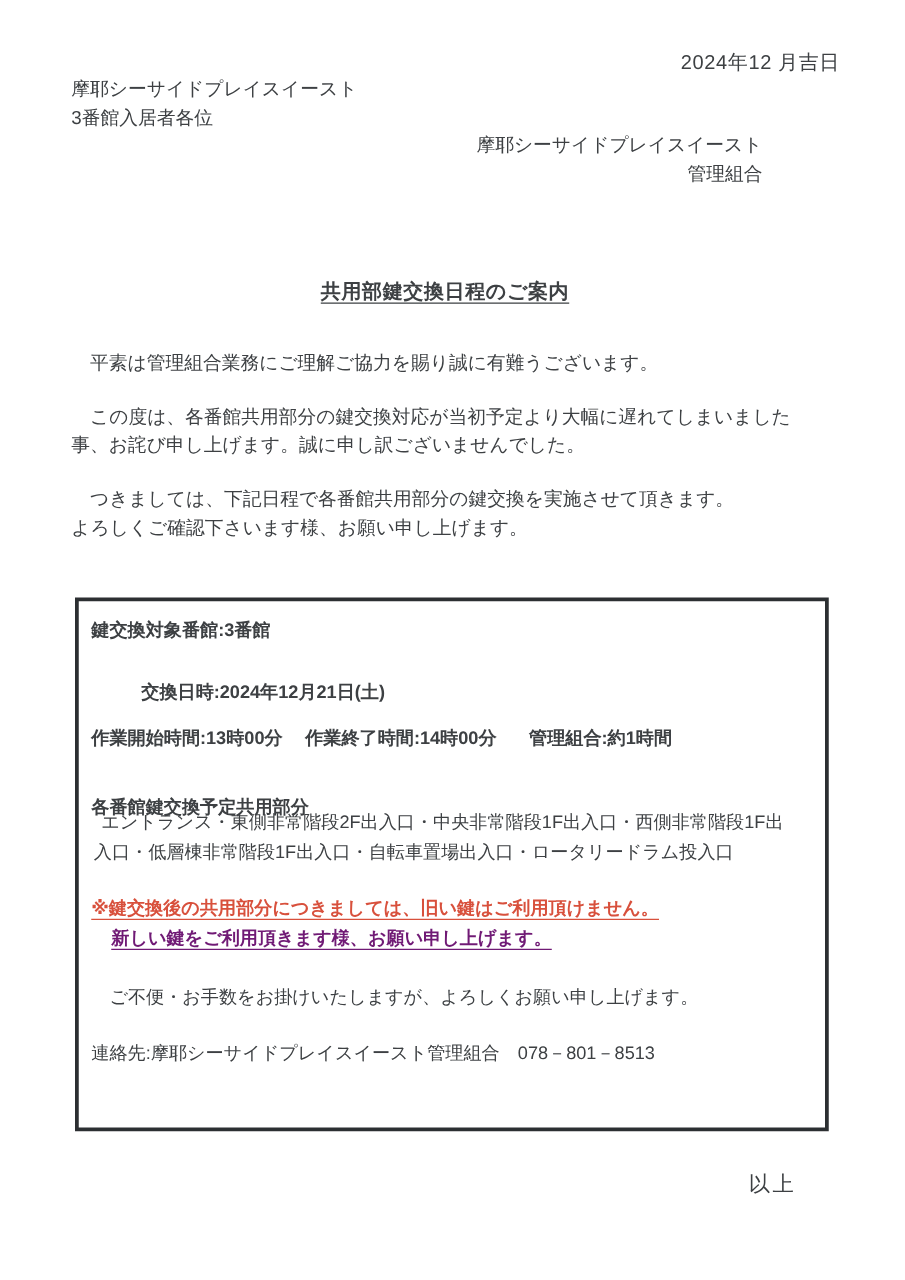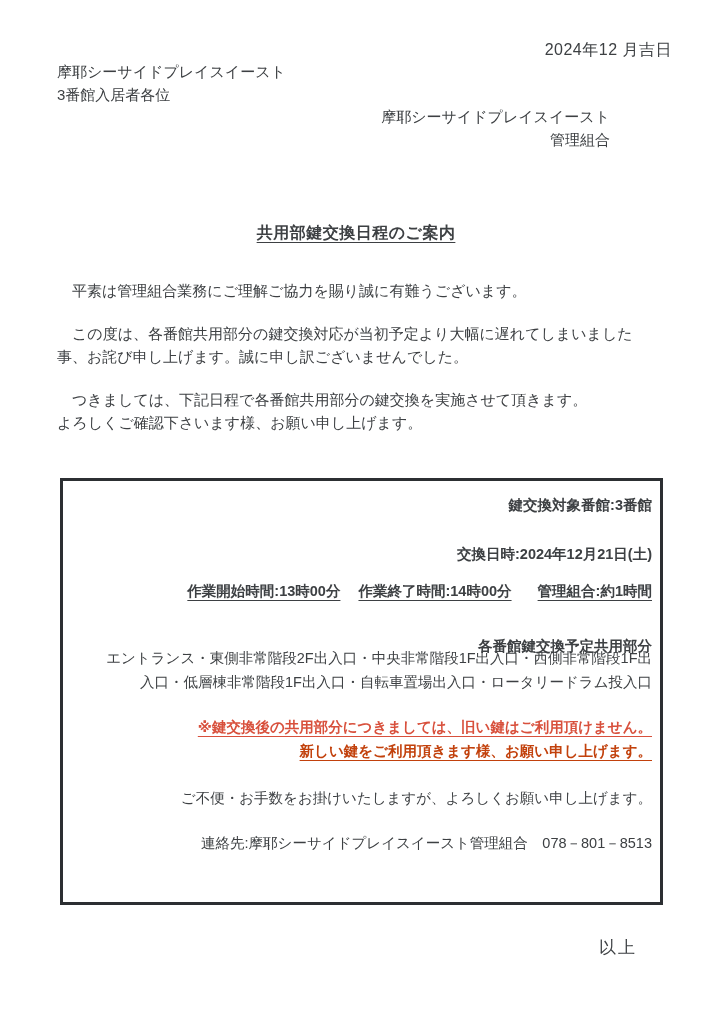--- a/index.html
+++ b/index.html
@@ -48,47 +48,44 @@
   .schedule-box {
     position: absolute; left: 60px; top: 478px;
     width: 603px; height: 427px;
     border: 3px solid #2c2f32;
     background: #ffffff;
   }
   .box-line {
     position: absolute; left: 10px; right: 8px;
     font-size: 14.5px; line-height: 20px;
     white-space: nowrap;
-    text-align: right;
   }
   .bold { font-weight: bold; }
   .line-target   { top: 14px; }
   .line-date     { top: 63px; margin-left: 40px; }
   .line-times    { top: 100px; }
   .line-areas-h  { top: 143px; margin-top: 12px; }
   .line-areas-1  { top: 167px; padding-left: 8px; white-space: normal; }
   .line-areas-2  { top: 191px; padding-left: 2px; white-space: normal; }
   .line-warn-1   { top: 236px; }
   .line-warn-2   { top: 260px; padding-left: 16px; }
   .line-apology  { top: 307px; }
   .line-contact  { top: 352px; }
 
   .u {
-    text-decoration: underline;
     text-underline-offset: 4px;
   }
   .seg-gap-a { margin-left: 14px; }
   .seg-gap-b { margin-left: 22px; }
 
   .warn {
     font-weight: bold;
     color: #d8503c;
     text-decoration: underline;
     text-underline-offset: 4px;
-    margin-left: 46px;
   }
   .closing-word {
     position: absolute; top: 936px; right: 87px;
     font-size: 17px; letter-spacing: 2px;
   }
 </style>
 </head>
 <body>
 
 <div class="page" style="color: rgb(61, 64, 67); padding-left: 28px;">
@@ -129,21 +126,21 @@
       <span class="u">作業開始時間:13時00分</span>
       <span class="u seg-gap-a">作業終了時間:14時00分</span>
       <span class="u seg-gap-b">管理組合:約1時間</span>
     </div>
 
     <div class="box-line bold line-areas-h">各番館鍵交換予定共用部分</div>
     <div class="box-line line-areas-1">エントランス・東側非常階段2F出入口・中央非常階段1F出入口・西側非常階段1F出</div>
     <div class="box-line line-areas-2">入口・低層棟非常階段1F出入口・自転車置場出入口・ロータリードラム投入口</div>
 
     <div class="box-line warn line-warn-1" style="color: rgb(216, 80, 60);">※鍵交換後の共用部分につきましては、旧い鍵はご利用頂けません。</div>
-    <div class="box-line warn line-warn-2" style="color: #c2410c;">新しい鍵をご利用頂きます様、お願い申し上げます。</div>
+    <div class="box-line warn line-warn-2" style="color: #701a75;">新しい鍵をご利用頂きます様、お願い申し上げます。</div>
 
     <div class="box-line line-apology">　ご不便・お手数をお掛けいたしますが、よろしくお願い申し上げます。</div>
     <div class="box-line line-contact">連絡先:摩耶シーサイドプレイスイースト管理組合　078－801－8513</div>
   </div>
 
   <div class="closing-word">以上</div>
 
 </div>
 
 </body></html>

